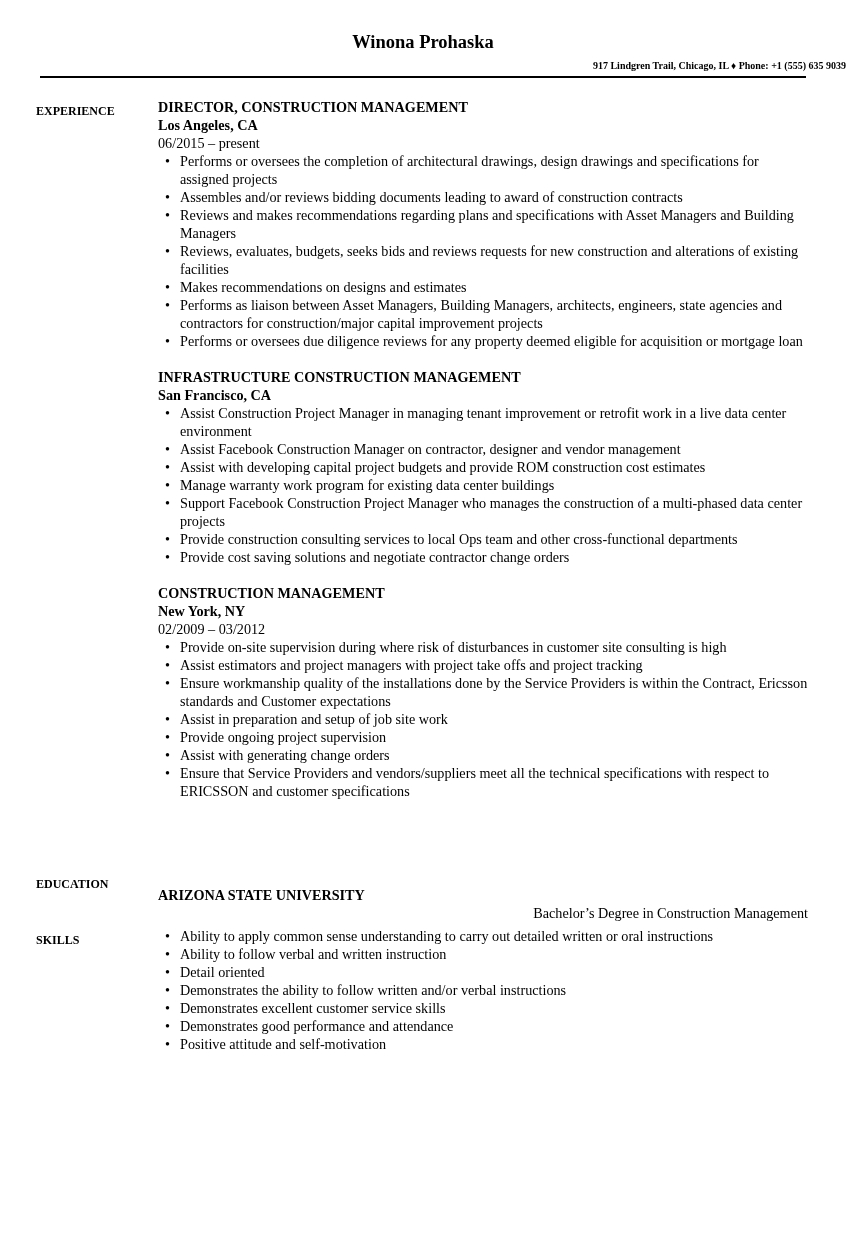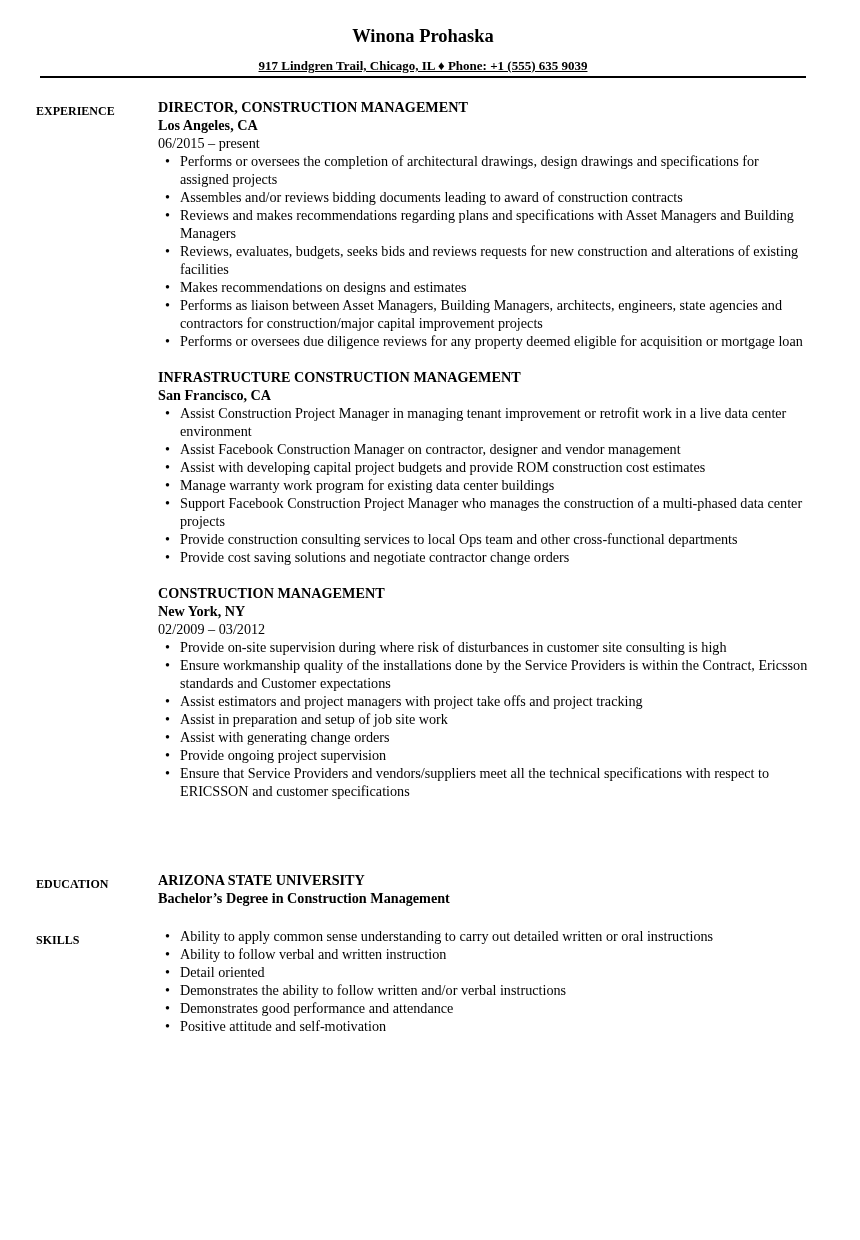--- a/index.html
+++ b/index.html
@@ -2,46 +2,46 @@
 <html><head>
   <meta charset="utf-8">
   <style>
     html, body { margin: 0; padding: 0; background: #ffffff; }
     body {
       width: 860px; height: 1240px; position: relative; overflow: hidden;
       font-family: "Liberation Serif", serif; color: #000;
       font-size: 14.2px; line-height: 18px;
     }
     .name {
-      position: absolute; top: 25px; left: 0; width: 846px; text-align: center;
+      position: absolute; top: 31px; left: 0; width: 846px; text-align: center;
       font-weight: bold; font-size: 18.5px; line-height: 22px;
     }
     .contact {
-      position: absolute; top: 57px; left: 0; width: 846px; text-align: center;
-      font-weight: bold; font-size: 13px; line-height: 18px; text-decoration: underline;
+      position: absolute; top: 57px; left: 0; width: 846px; text-align: right;
+      font-weight: bold; font-size: 10px; line-height: 18px;
     }
     .rule {
       position: absolute; top: 76px; left: 40px; width: 766px; height: 2px; background: #000;
     }
     .section { position: absolute; left: 0; width: 860px; }
     .section-label {
       position: absolute; left: 36px; top: 4px; font-weight: bold; font-size: 12px;
     }
     .section-body { position: absolute; left: 158px; top: 0; width: 650px; }
     .job { margin-bottom: 18px; }
     .job-title { font-weight: bold; font-size: 14.2px; }
     .job-location { font-weight: bold; }
     .job-dates { }
     ul { margin: 0; padding: 0; list-style: none; }
     li { position: relative; padding-left: 22px; }
     li::before {
       content: "\2022"; position: absolute; left: 7px; top: 0;
     }
-    .edu-school { font-weight: bold; }
-    .edu-degree { font-weight: bold; }
+    .edu-school { font-weight: bold; margin-top: 15px; }
+    .edu-degree { font-weight: normal; text-align: right; }
   </style>
 </head>
 <body>
 
 <div class="name">Winona Prohaska</div>
 <div class="contact">917 Lindgren Trail, Chicago, IL ♦ Phone: +1 (555) 635 9039</div>
 <div class="rule"></div>
 
 <div class="section" style="top:98px;">
   <div class="section-label">EXPERIENCE</div>
@@ -75,25 +75,25 @@
         <li>Provide cost saving solutions and negotiate contractor change orders</li>
       </ul>
     </div>
 
     <div class="job">
       <div class="job-title">CONSTRUCTION MANAGEMENT</div>
       <div class="job-location">New York, NY</div>
       <div class="job-dates">02/2009 – 03/2012</div>
       <ul>
         <li>Provide on-site supervision during where risk of disturbances in customer site consulting is high</li>
+        <li>Assist estimators and project managers with project take offs and project tracking</li>
         <li>Ensure workmanship quality of the installations done by the Service Providers is within the Contract, Ericsson standards and Customer expectations</li>
-        <li>Assist estimators and project managers with project take offs and project tracking</li>
         <li>Assist in preparation and setup of job site work</li>
+        <li>Provide ongoing project supervision</li>
         <li>Assist with generating change orders</li>
-        <li>Provide ongoing project supervision</li>
         <li>Ensure that Service Providers and vendors/suppliers meet all the technical specifications with respect to ERICSSON and customer specifications</li>
       </ul>
     </div>
 
   </div>
 </div>
 
 <div class="section" style="top:871px;">
   <div class="section-label">EDUCATION</div>
   <div class="section-body">
@@ -103,17 +103,18 @@
 </div>
 
 <div class="section" style="top:927px;">
   <div class="section-label">SKILLS</div>
   <div class="section-body">
     <ul>
       <li>Ability to apply common sense understanding to carry out detailed written or oral instructions</li>
       <li>Ability to follow verbal and written instruction</li>
       <li>Detail oriented</li>
       <li>Demonstrates the ability to follow written and/or verbal instructions</li>
+      <li>Demonstrates excellent customer service skills</li>
       <li>Demonstrates good performance and attendance</li>
       <li>Positive attitude and self-motivation</li>
     </ul>
   </div>
 </div>
 
 </body></html>

